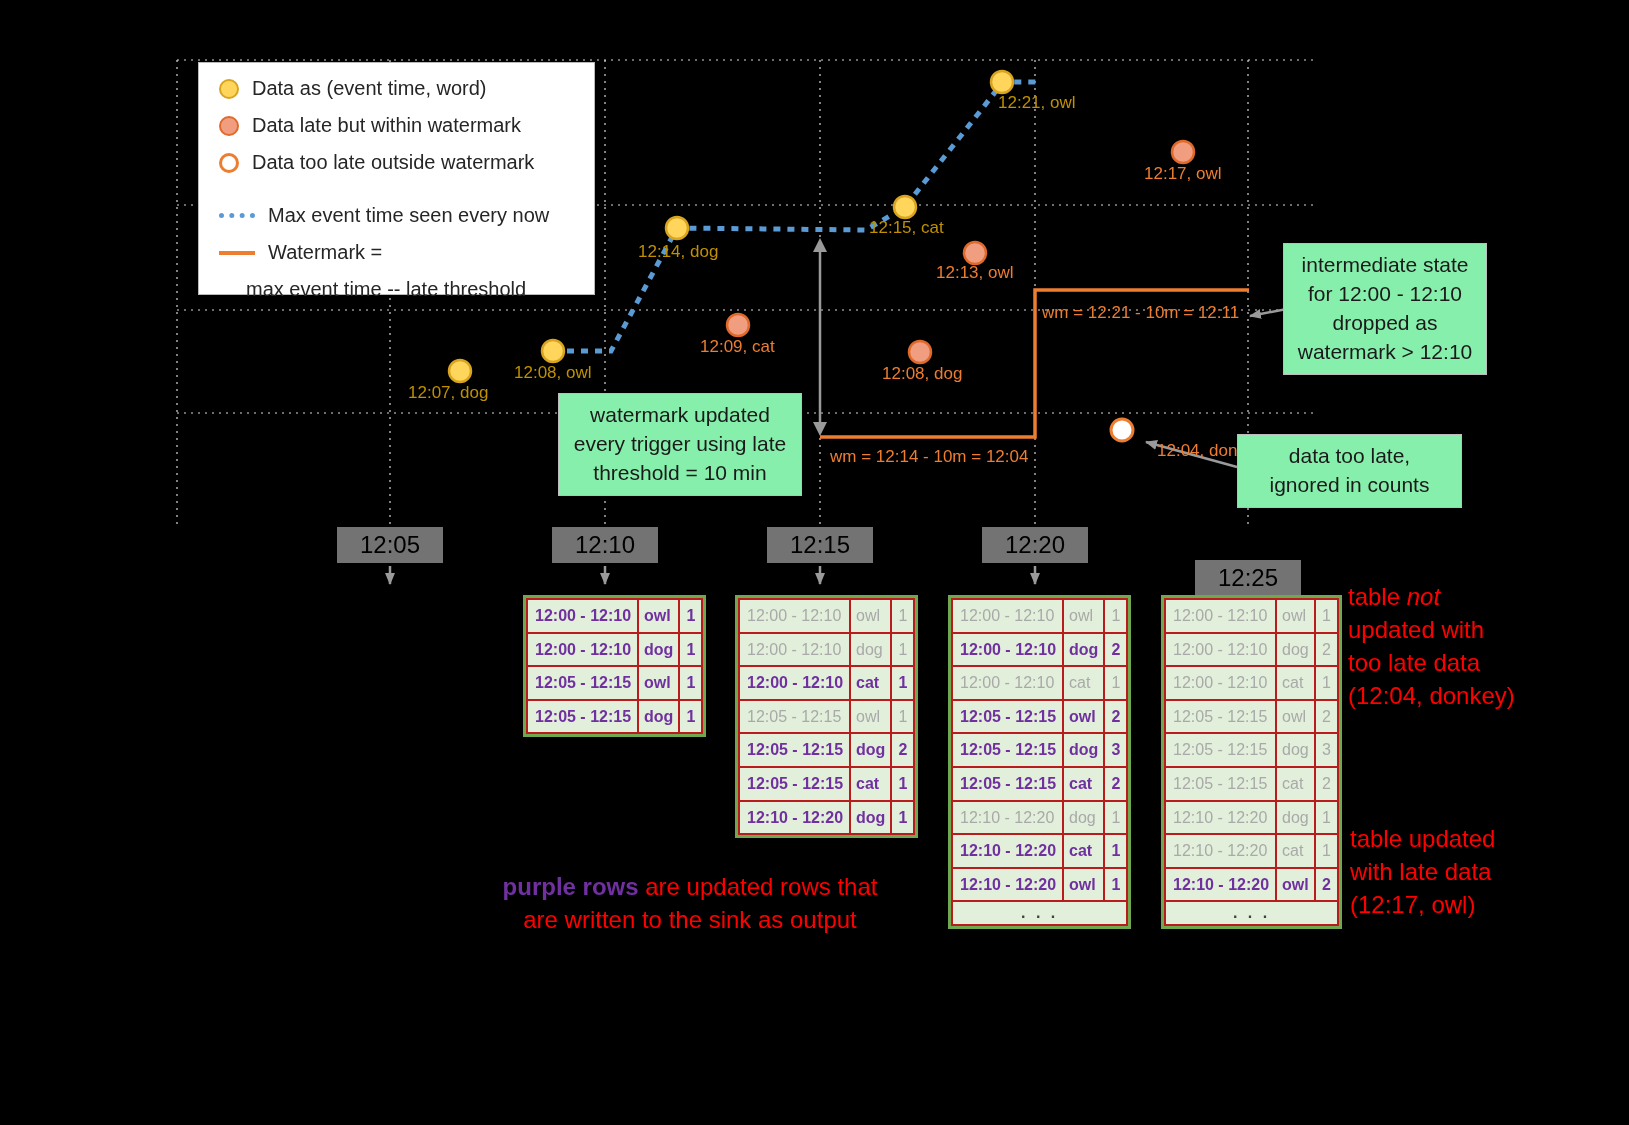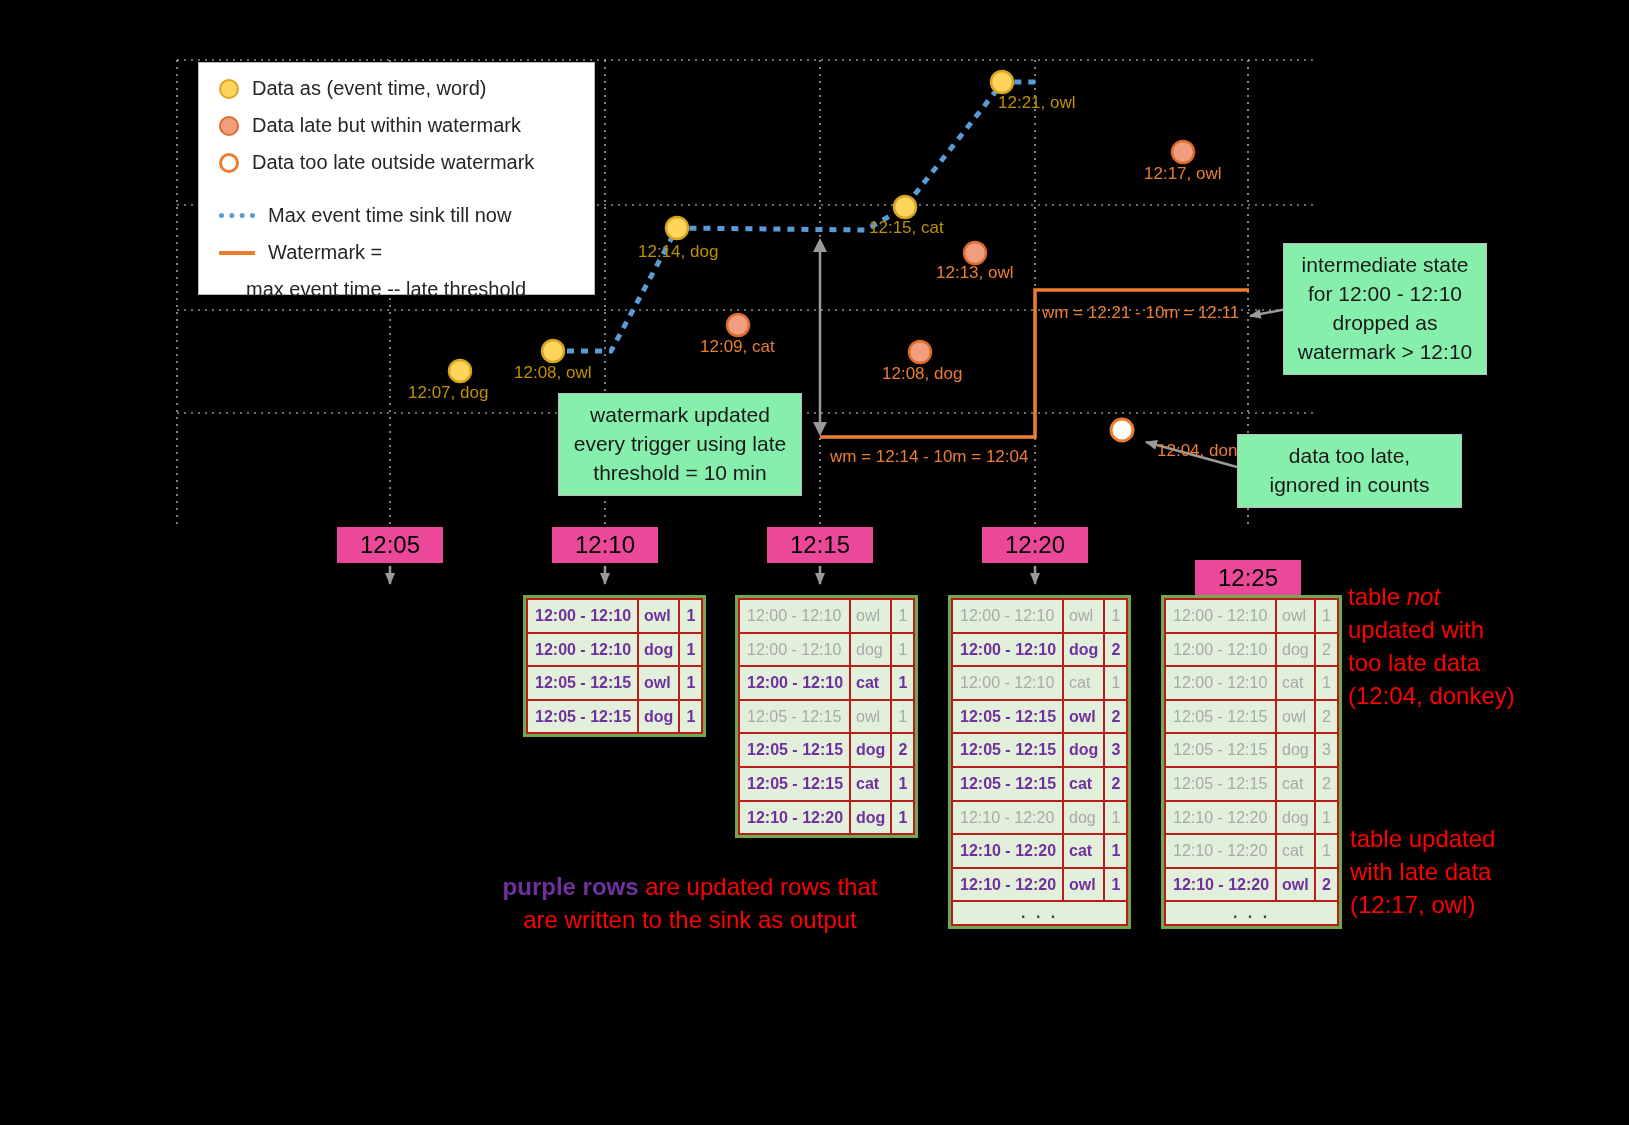--- a/index.html
+++ b/index.html
@@ -46,21 +46,21 @@
 
   .callout {
     position:absolute; background:#86efac; border:1px solid #bdbdbd; box-sizing:border-box;
     color:#1a1a1a; font-size:21px; line-height:1.38; text-align:center; padding:7px 6px;
   }
   #callout-trigger      { left:558px;  top:393px; width:244px; }
   #callout-intermediate { left:1283px; top:243px; width:204px; }
   #callout-toolate      { left:1237px; top:434px; width:225px; }
 
   .time-box {
-    position:absolute; top:527px; width:106px; height:36px; background:#ec4899; color:#000;
+    position:absolute; top:527px; width:106px; height:36px; background:#737373; color:#000;
     font-size:24px; display:flex; align-items:center; justify-content:center;
   }
   #tb-0 { left:337px; } #tb-1 { left:552px; } #tb-2 { left:767px; } #tb-3 { left:982px; } #tb-4 { left:1195px;margin-top:33px; }
 
   .table-wrap { position:absolute; top:595px; }
   #table-0 { left:523px; } #table-1 { left:735px; } #table-2 { left:948px; } #table-3 { left:1161px; }
   table.result { border-collapse:separate; border-spacing:2px; background:#b91c1c; border:3px solid #6fa84e; }
   table.result td { background:#e2efda; font-size:16px; line-height:1.1; padding:7px 5px; white-space:nowrap; }
   table.result td.window { min-width:97px; text-align:left; padding-left:7px; }
   table.result td.word   { min-width:27px; text-align:left; }
@@ -161,21 +161,21 @@
       <span class="sw dot salmon"></span>
       <span>Data late but within watermark</span>
     </div>
     <div class="legend-row">
       <span class="sw dot open"></span>
       <span>Data too late outside watermark</span>
     </div>
     <div class="legend-gap"></div>
     <div class="legend-row">
       <span class="sw line blue-dotted"></span>
-      <span>Max event time sink till now</span>
+      <span>Max event time seen every now</span>
     </div>
     <div class="legend-row">
       <span class="sw line orange-solid"></span>
       <span>Watermark =</span>
     </div>
     <div class="legend-indent">max event time -- late threshold</div>
   </div>
 
   <div class="callout" id="callout-trigger">
     <div>watermark updated</div>

